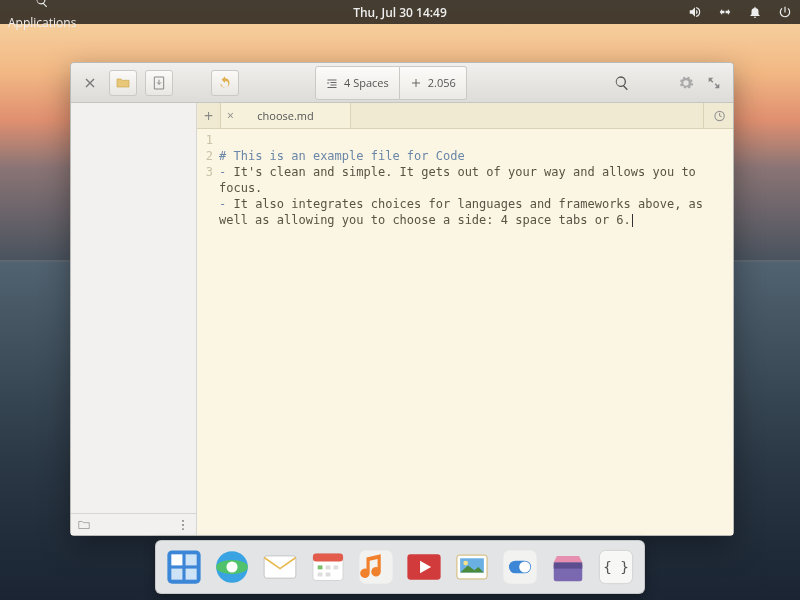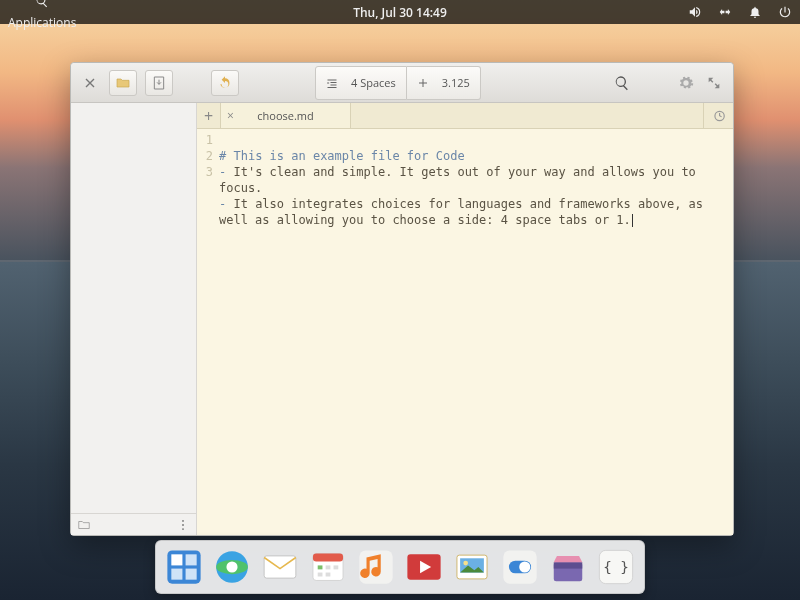--- a/index.html
+++ b/index.html
@@ -35,21 +35,21 @@
 .titlebar{
   height:40px;background:linear-gradient(#f0efed,#dedcd8);
   border-bottom:1px solid #c7c5c1;border-radius:4px 4px 0 0;
   display:flex;align-items:center;padding:0 8px;gap:6px;
 }
 .tb-btn{width:22px;height:22px;display:flex;align-items:center;justify-content:center;color:#777;}
 .tb-btn svg{width:16px;height:16px;fill:#777;}
 .tb-icon-btn{width:28px;height:26px;border:1px solid #cbc9c5;border-radius:3px;background:linear-gradient(#fbfaf8,#e9e7e3);display:flex;align-items:center;justify-content:center;margin-left:2px;}
 .tb-icon-btn svg{width:16px;height:16px;}
 .seg-group{display:flex;margin-left:70px;}
-.seg{height:26px;border:1px solid #cbc9c5;background:linear-gradient(#fcfbf9,#eceae6);display:flex;align-items:center;padding:16px 10px;font-size:11px;color:#555;gap:13px;}
+.seg{height:26px;border:1px solid #cbc9c5;background:linear-gradient(#fcfbf9,#eceae6);display:flex;align-items:center;padding:16px 10px;font-size:11px;color:#555;gap:6px;}
 .seg:first-child{border-radius:3px 0 0 3px;}
 .seg:last-child{border-radius:0 3px 3px 0;}
 .seg+.seg{border-left:none;}
 .seg svg{width:12px;height:12px;fill:#666;}
 .titlebar .spacer{flex:1;}
 
 .body-split{flex:1;display:flex;min-height:0;}
 .sidebar{width:126px;background:#f2f1ef;border-right:1px solid #d8d6d2;display:flex;flex-direction:column;}
 .sidebar-footer{margin-top:auto;height:22px;border-top:1px solid #d8d6d2;display:flex;align-items:center;justify-content:space-between;padding:0 6px;color:#777;}
 .sidebar-footer svg{width:14px;height:14px;fill:#777;}
@@ -138,21 +138,21 @@
       <div class="seg">
         <svg viewBox="0 0 24 24">
             <path d="M3 5h18v2H3zm6 5h12v2H9zm-6 0l4 2-4 2V10zm6 5h12v2H9zM3 20h18v2H3z"></path>
           </svg>
         <span>4 Spaces</span>
       </div>
       <div class="seg">
         <svg viewBox="0 0 24 24">
             <path d="M4 11h16v2H4zm7-7h2v16h-2z"></path>
           </svg>
-        <span>3.125</span>
+        <span>2.056</span>
       </div>
     </div>
 
     <div class="spacer"></div>
     <div class="tb-btn">
       <svg viewBox="0 0 24 24">
           <path fill="#555" d="M10 2a8 8 0 015.3 13.9l5.4 5.4-1.4 1.4-5.4-5.4A8 8 0 1110 2zm0 2a6 6 0 100 12 6 6 0 000-12z"></path>
         </svg>
     </div>
     <div style="width:30px;"></div>
@@ -198,21 +198,21 @@
 
       <div class="code">
         <div class="gutter">
           <div>1</div>
           <div>2</div>
           <div>3</div>
         </div>
         <div class="lines">
 <span class="hdr"># </span><span class="hdr">This is an example file for Code</span>
 <span class="dash">- </span><span>It's clean and simple. It gets out of your way and allows you to focus.</span>
-<span class="dash">- </span><span>It also integrates choices for languages and frameworks above, as well as allowing you to choose a side: 4 space tabs or 1.</span><span class="cursor"></span>
+<span class="dash">- </span><span>It also integrates choices for languages and frameworks above, as well as allowing you to choose a side: 4 space tabs or 6.</span><span class="cursor"></span>
         </div>
       </div>
     </div>
   </div>
 </div>
 
 <div class="dock">
   <div class="app">
       <svg viewBox="0 0 48 48">
         <rect x="3" y="3" width="42" height="42" rx="6" fill="#3b86d6"></rect>

